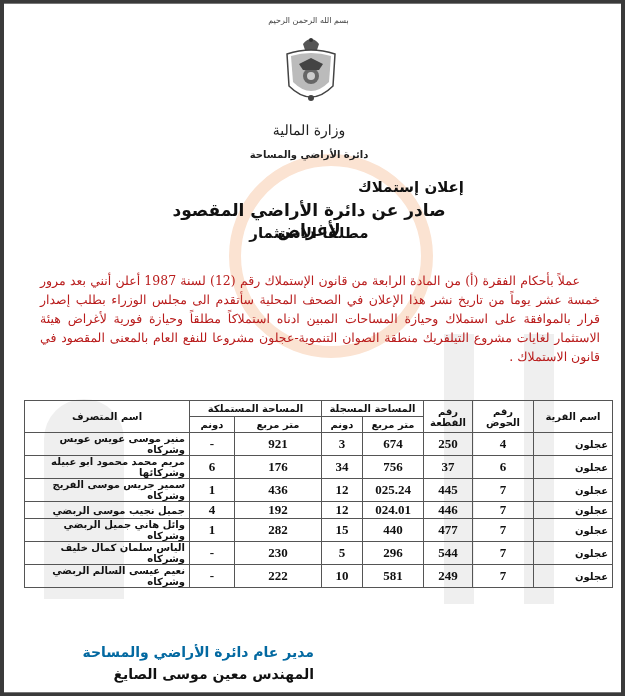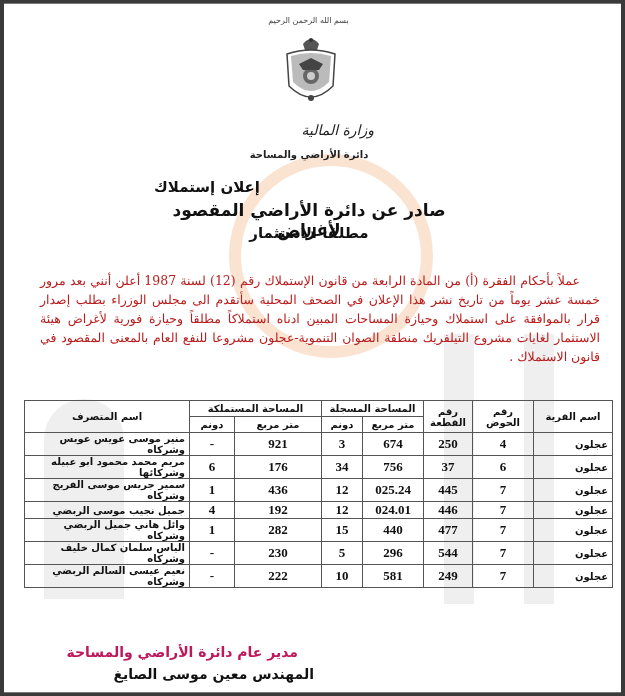--- a/index.html
+++ b/index.html
@@ -27,29 +27,29 @@
   }
   .content { position: relative; z-index: 1; direction: rtl; }
   .basmala {
     position: absolute; left: 262px; top: 12px; width: 85px; text-align: center;
     font-family: "DejaVu Serif", serif; font-size: 8px; color: #444;
   }
   .crest {
     position: absolute; left: 277px; top: 30px; width: 60px; height: 75px;
   }
   .ministry {
-    position: absolute; left: 240px; top: 118px; width: 130px; text-align: right;
-    font-family: "DejaVu Serif", serif; font-size: 14px; font-style: italic; color: #222;
+    position: absolute; left: 240px; top: 118px; width: 130px; text-align: center;
+    font-family: "DejaVu Serif", serif; font-size: 14px; color: #222;
   }
   .dept {
     position: absolute; left: 220px; top: 145px; width: 170px; text-align: center;
     font-size: 10px; font-weight: bold; color: #222;
   }
   .title-1 {
-    position: absolute; left: 150px; top: 174px; width: 310px; text-align: left;
+    position: absolute; left: 150px; top: 174px; width: 310px; text-align: right;
     font-size: 15px; font-weight: bold; color: #111;
   }
   .title-2 {
     position: absolute; left: 140px; top: 196px; width: 330px; text-align: center;
     font-size: 17px; font-weight: bold; color: #111;
   }
   .title-3 {
     position: absolute; left: 200px; top: 220px; width: 210px; text-align: center;
     font-size: 15px; font-weight: bold; color: #111;
   }
@@ -69,22 +69,22 @@
     padding: 2px 3px; text-align: center; background: transparent;
   }
   table.exp td {
     border: 1px solid #555; padding: 0 4px; height: 14.5px;
     font-family: "Liberation Serif", serif; font-weight: bold; font-size: 13px;
     text-align: center;
   }
   table.exp td.name { text-align: right; font-family: "DejaVu Sans", sans-serif; font-size: 10px; font-weight: bold; margin-left: 24px; }
   table.exp td.village { text-align: right; font-family: "DejaVu Sans", sans-serif; font-size: 10px; font-weight: bold; }
   .sig-1 {
-    position: absolute; left: 44px; top: 640px; width: 250px; text-align: right;
-    font-size: 14px; font-weight: bold; color: #be185d; direction: rtl;
+    position: absolute; left: 60px; top: 640px; width: 250px; text-align: right;
+    font-size: 14px; font-weight: bold; color: #0369a1; direction: rtl;
   }
   .sig-2 {
     position: absolute; left: 60px; top: 662px; width: 250px; text-align: right;
     font-size: 14px; font-weight: bold; color: #111; direction: rtl;
   }
 </style>
 </head>
 <body>
 
 <div class="page">

